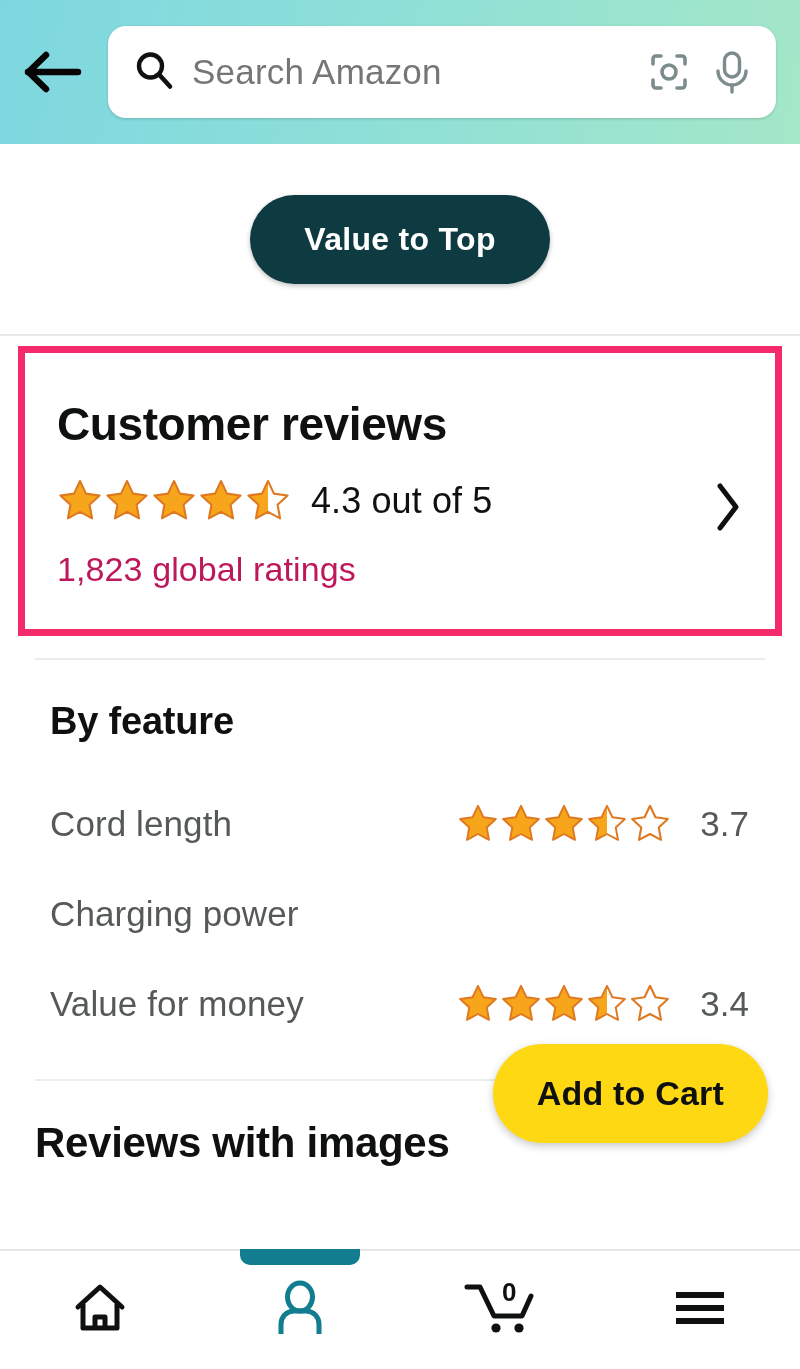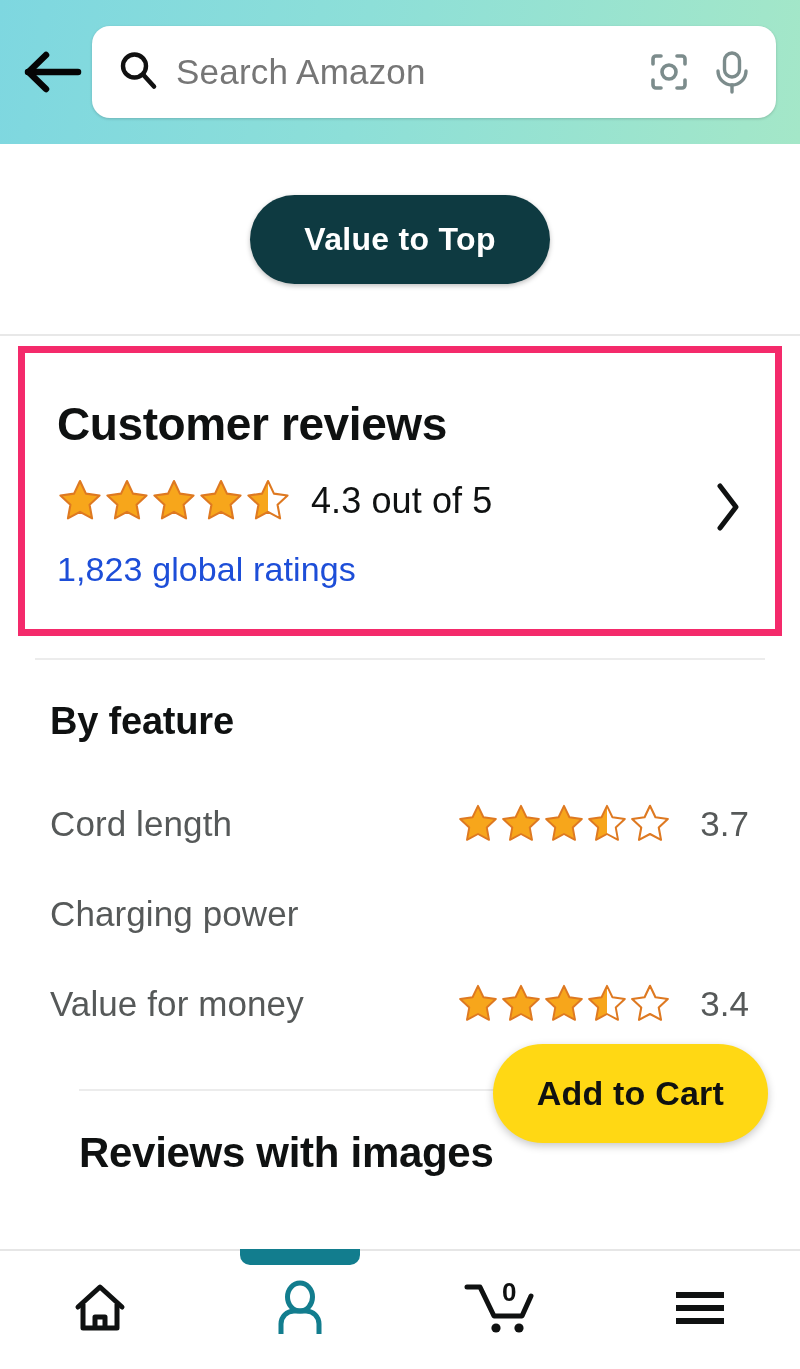--- a/index.html
+++ b/index.html
@@ -20,21 +20,21 @@
   }
 
   
   .header {
     position: relative;
     height: 144px;
     background: linear-gradient(100deg, #7ed7e0 0%, #8ddfd8 45%, #a4e7c8 100%);
     display: flex;
     align-items: center;
     padding: 0 24px 0 22px;
-    gap: 8px;
+    gap: 24px;
   }
   .back-arrow {
     width: 62px;
     height: 62px;
     flex: 0 0 62px;
     display: flex;
     align-items: center;
     justify-content: center;
     cursor: pointer;
   }
@@ -116,21 +116,21 @@
     gap: 20px;
     margin-top: 28px;
   }
   .rating-text {
     font-size: 36px;
     color: #0f1111;
     letter-spacing: 0.1px;
   }
   .global-ratings {
     font-size: 34px;
-    color: #1d4ed8;
+    color: #be185d;
     margin-top: 26px;
     letter-spacing: 0.1px;
   }
   .chevron-right {
     align-self: center;
     margin-top: 30px;
     padding: 8px 10px;
     cursor: pointer;
   }
 
@@ -165,21 +165,21 @@
     color: #565959;
     min-width: 62px;
     text-align: right;
   }
 
   
   .stars { display: inline-flex; align-items: center; gap: 1px; }
   .stars svg { display: block; }
 
   
-  .rwi-wrap { margin-top: 40px; padding-left: 44px; }
+  .rwi-wrap { margin-top: 30px; }
   .rwi-title {
     font-size: 42px;
     font-weight: bold;
     color: #0f1111;
     margin: 38px 0 0 35px;
     letter-spacing: -0.3px;
   }
 
   
   .addtocart-btn {

